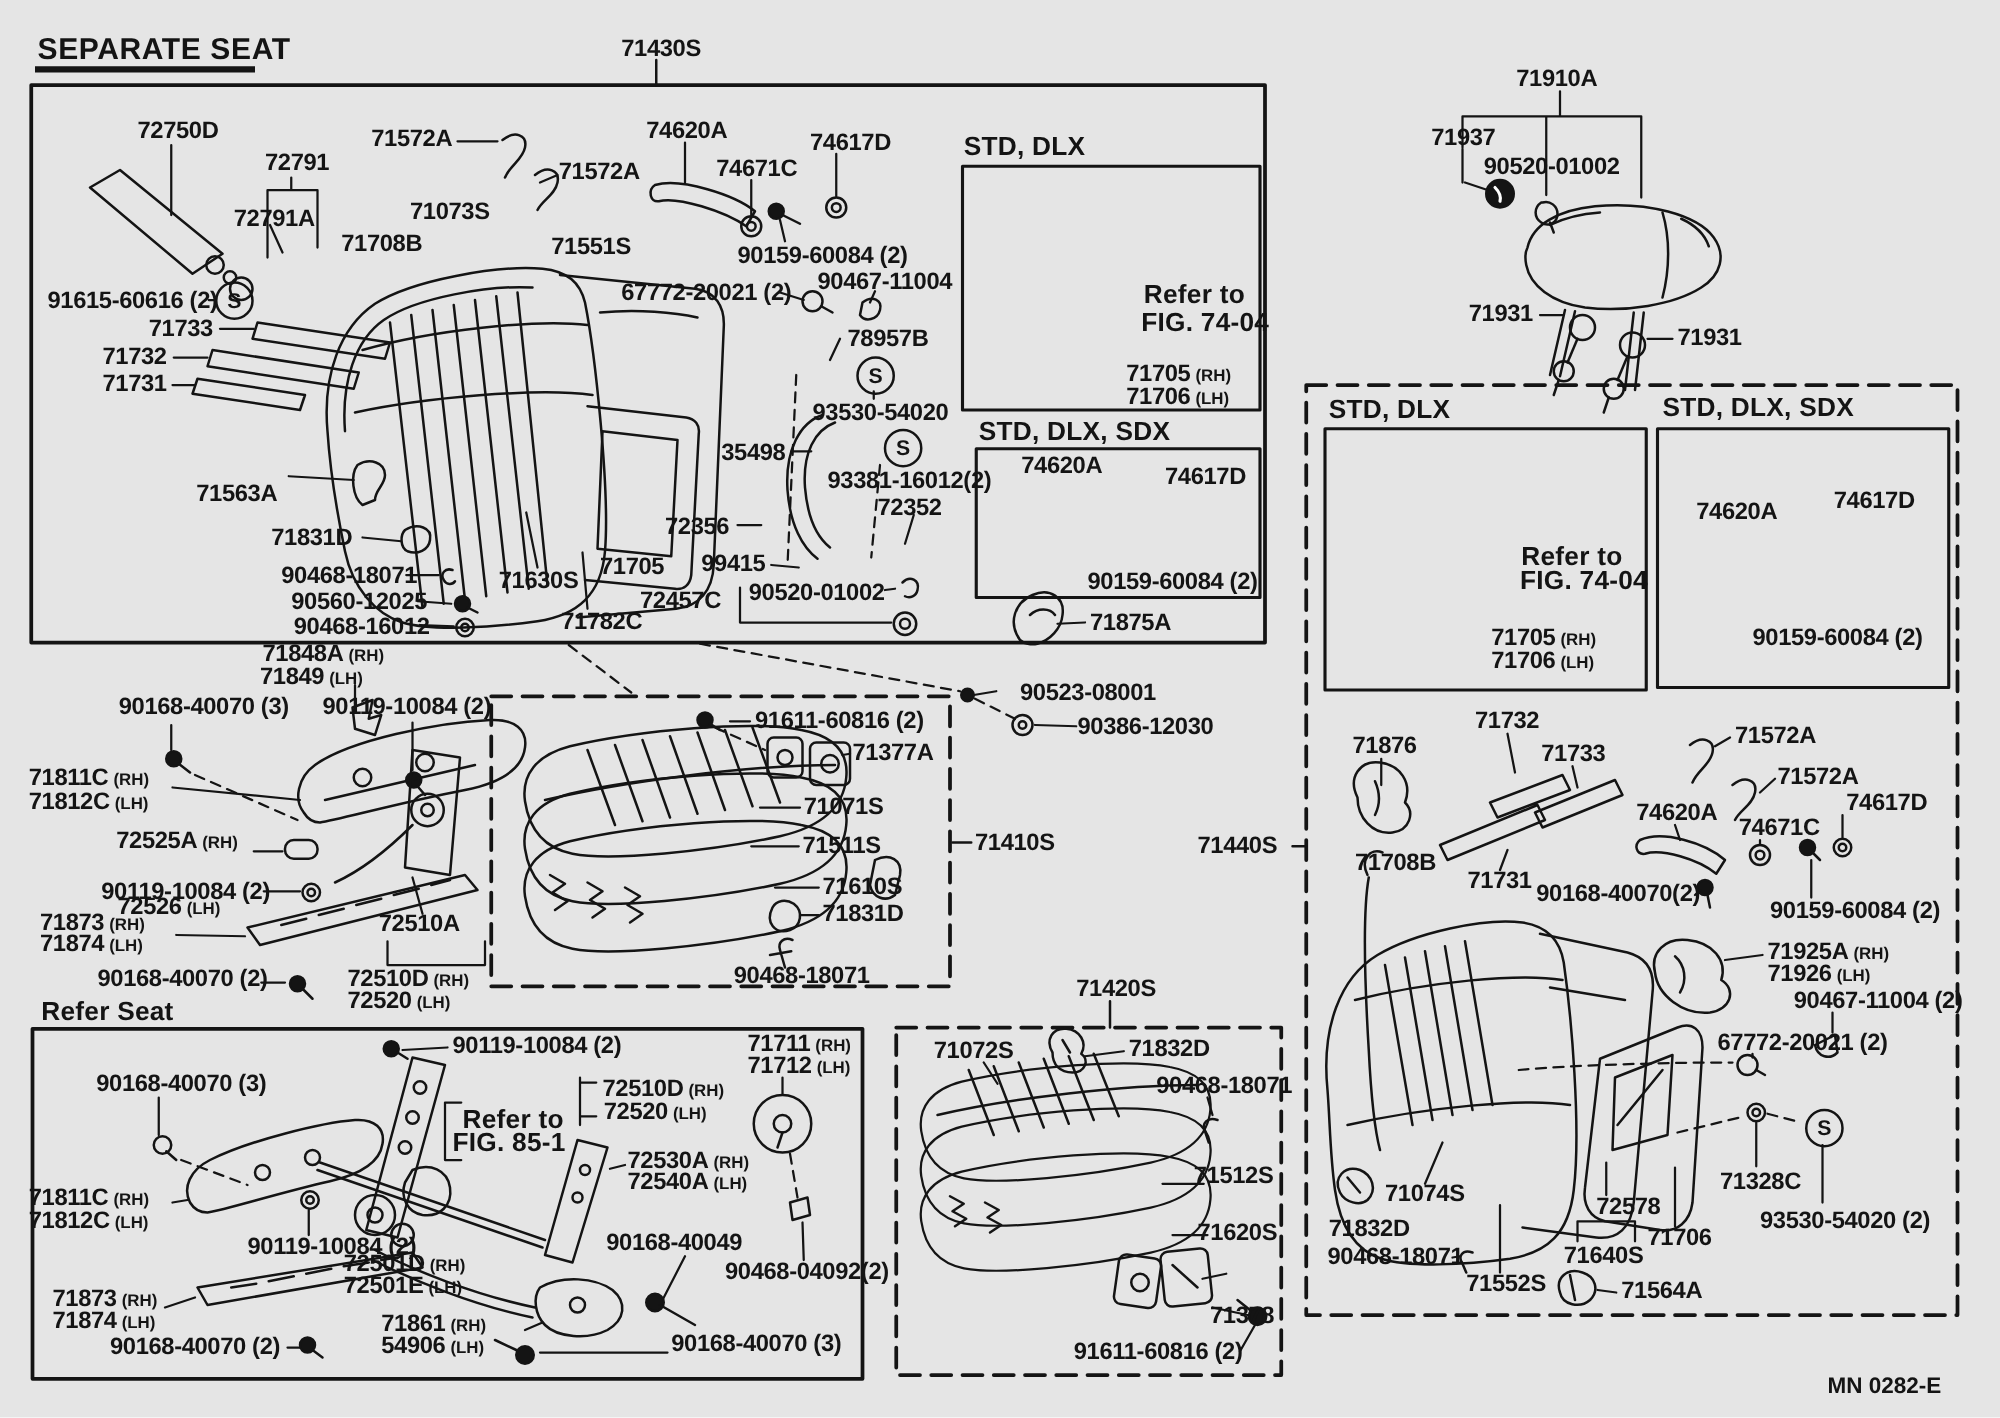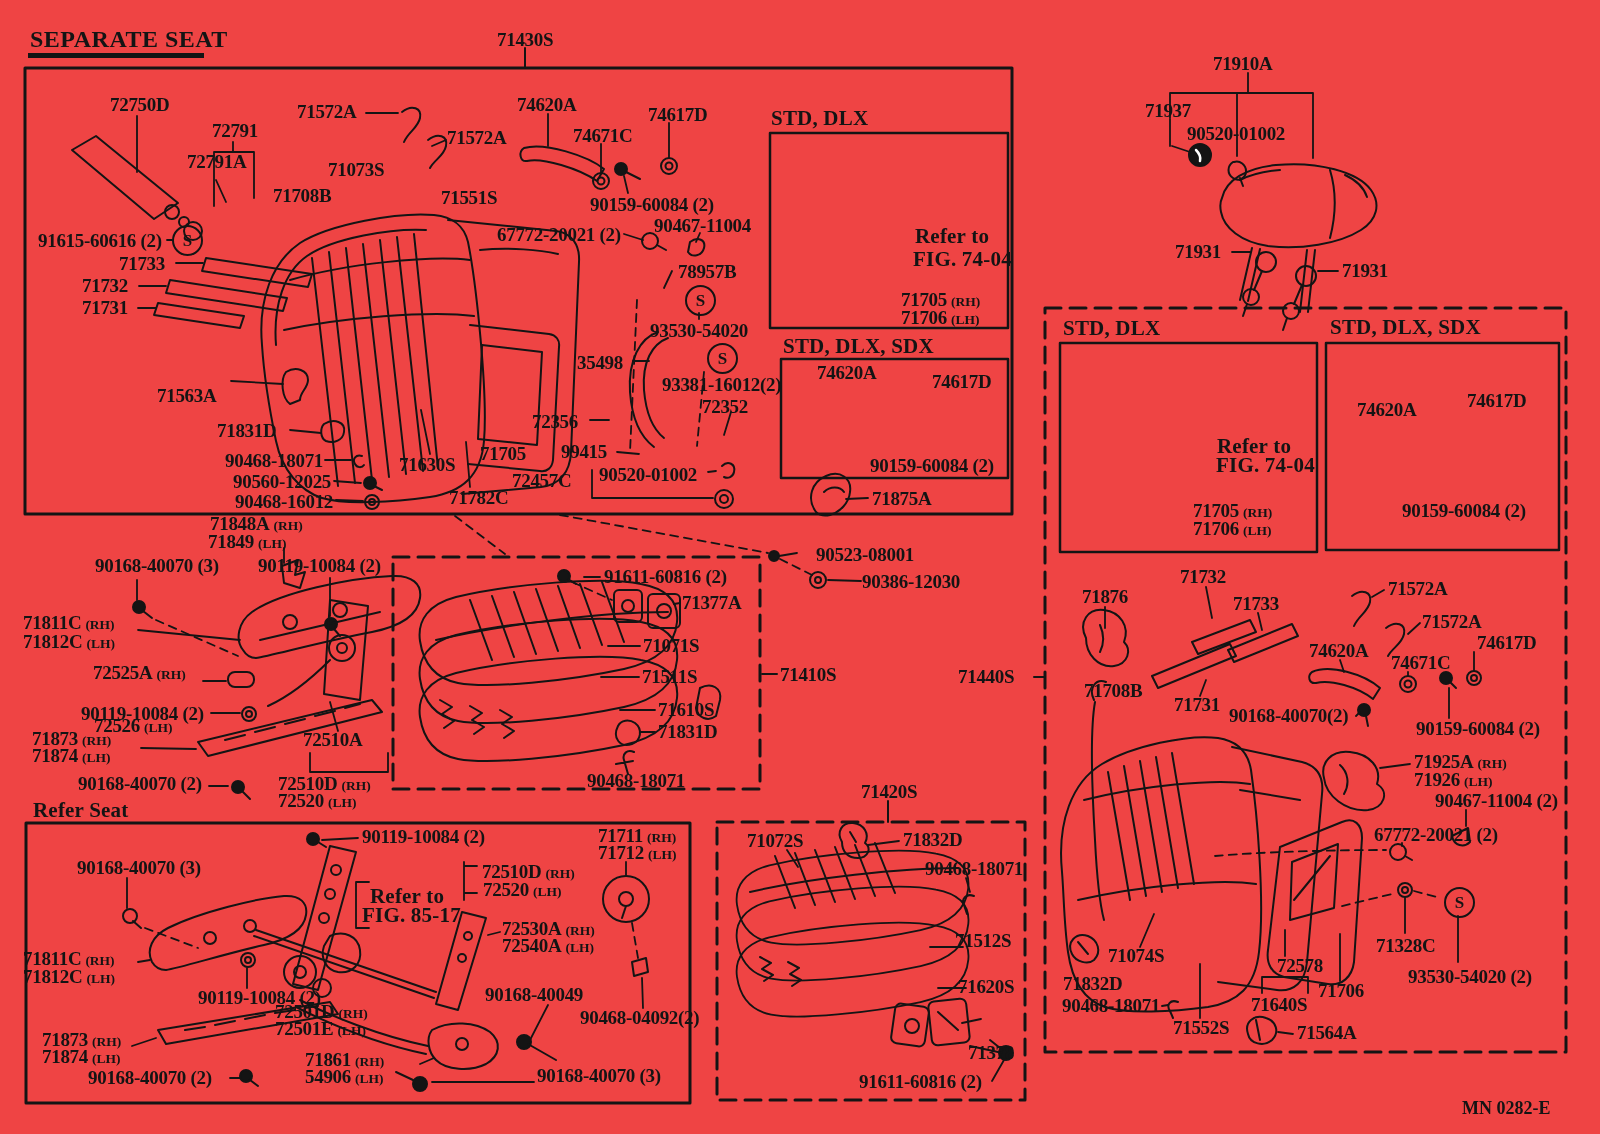--- a/index.html
+++ b/index.html
@@ -1,17 +1,17 @@
 <!DOCTYPE html>
 <html><head>
 <meta charset="utf-8">
 <style>
   html,body{margin:0;padding:0;background:#fff}
-  .stage{position:relative;width:1600px;height:1134px;background:#ef4444;overflow:hidden;
-         font-family:Liberation Serif, serif;color:#141414}
+  .stage{position:relative;width:1600px;height:1134px;background:#e5e5e5;overflow:hidden;
+         font-family:Liberation Sans, sans-serif;color:#141414}
   .stage svg{position:absolute;left:0;top:0}
   .p{position:absolute;font-weight:bold;font-size:19px;line-height:1.05;letter-spacing:-0.3px;white-space:nowrap}
   .p .sfx{font-size:13.5px;letter-spacing:0;margin-left:4px}
   .h{position:absolute;font-weight:bold;font-size:21px;letter-spacing:.2px;white-space:nowrap}
   .title{position:absolute;font-weight:bold;font-size:24px;letter-spacing:.5px;white-space:nowrap}
   .fig{position:absolute;font-weight:bold;font-size:18px;white-space:nowrap}
   .scir{position:absolute;width:27px;height:27px;border:2.6px solid #141414;border-radius:50%;
         font-weight:bold;font-size:17px;display:flex;align-items:center;justify-content:center}
 </style>
 </head>
@@ -248,21 +248,21 @@
 
 <div class="p" style="left:497px;top:30px">71430S</div>
 <div class="p" style="left:780px;top:665px">71410S</div>
 <div class="p" style="left:861px;top:782px">71420S</div>
 <div class="p" style="left:958px;top:667px">71440S</div>
 <div class="p" style="left:816px;top:545px">90523-08001</div>
 <div class="p" style="left:862px;top:572px">90386-12030</div>
 
 <div class="p" style="left:110px;top:95px">72750D</div>
 <div class="p" style="left:212px;top:121px">72791</div>
-<div class="p" style="left:187px;top:152px">72791A</div>
+<div class="p" style="left:187px;top:166px">72791A</div>
 <div class="p" style="left:297px;top:102px">71572A</div>
 <div class="p" style="left:447px;top:128px">71572A</div>
 <div class="p" style="left:517px;top:95px">74620A</div>
 <div class="p" style="left:573px;top:126px">74671C</div>
 <div class="p" style="left:648px;top:105px">74617D</div>
 <div class="p" style="left:328px;top:160px">71073S</div>
 <div class="p" style="left:273px;top:186px">71708B</div>
 <div class="p" style="left:441px;top:188px">71551S</div>
 <div class="p" style="left:590px;top:195px">90159-60084 (2)</div>
 <div class="p" style="left:497px;top:225px">67772-20021 (2)</div>
@@ -326,21 +326,21 @@
 <div class="p" style="left:643px;top:636px">71071S</div>
 <div class="p" style="left:642px;top:667px">71511S</div>
 <div class="p" style="left:658px;top:700px">71610S</div>
 <div class="p" style="left:658px;top:722px">71831D</div>
 <div class="p" style="left:587px;top:771px">90468-18071</div>
 
 <div class="h" style="left:33px;top:798px">Refer Seat</div>
 <div class="p" style="left:362px;top:827px"><span>90119-10084 (2)</span></div>
 <div class="p" style="left:77px;top:858px"><span>90168-40070 (3)</span></div>
 <div class="h" style="left:370px;top:884px">Refer to</div>
-<div class="h" style="left:362px;top:903px">FIG. 85-17</div>
+<div class="h" style="left:362px;top:903px">FIG. 85-1</div>
 <div class="p" style="left:482px;top:862px"><span>72510D</span><span class="sfx">(RH)</span></div>
 <div class="p" style="left:483px;top:880px"><span>72520</span><span class="sfx">(LH)</span></div>
 <div class="p" style="left:598px;top:826px"><span>71711</span><span class="sfx">(RH)</span></div>
 <div class="p" style="left:598px;top:843px"><span>71712</span><span class="sfx">(LH)</span></div>
 <div class="p" style="left:23px;top:949px"><span>71811C</span><span class="sfx">(RH)</span></div>
 <div class="p" style="left:23px;top:967px"><span>71812C</span><span class="sfx">(LH)</span></div>
 <div class="p" style="left:502px;top:919px"><span>72530A</span><span class="sfx">(RH)</span></div>
 <div class="p" style="left:502px;top:936px"><span>72540A</span><span class="sfx">(LH)</span></div>
 <div class="p" style="left:198px;top:988px"><span>90119-10084 (2)</span></div>
 <div class="p" style="left:275px;top:1002px"><span>72501D</span><span class="sfx">(RH)</span></div>

